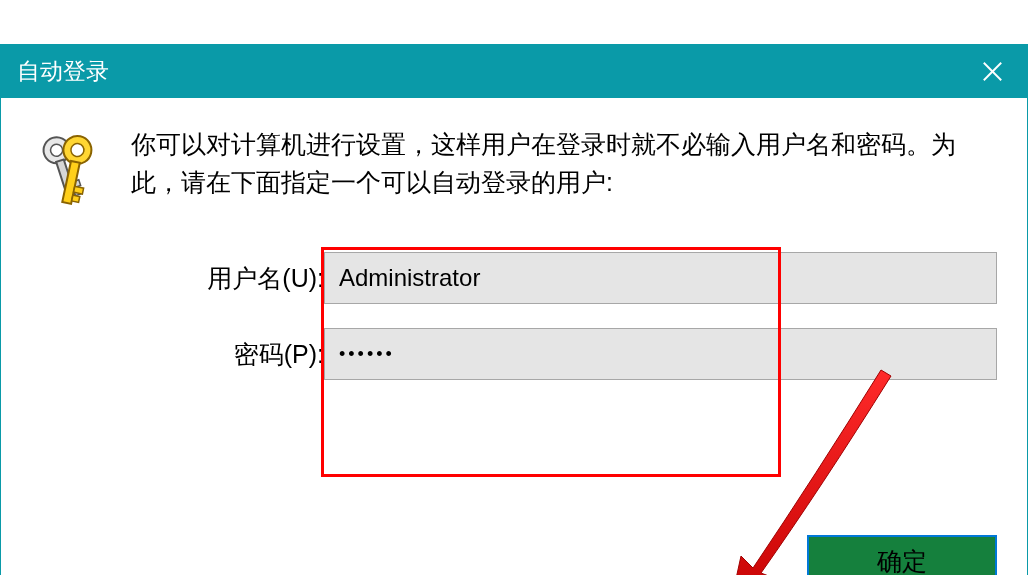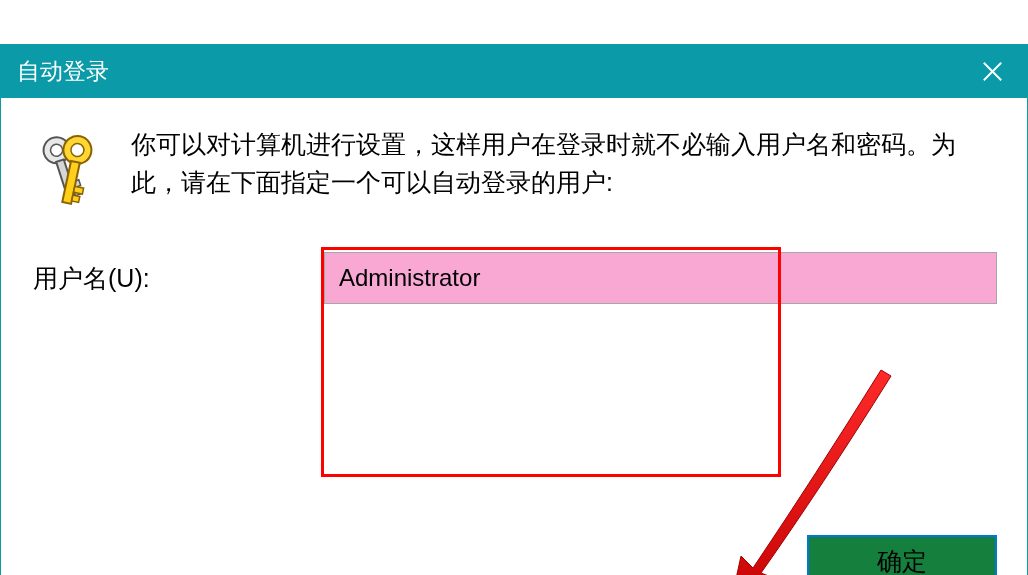--- a/index.html
+++ b/index.html
@@ -68,30 +68,31 @@
       display: flex;
       align-items: center;
       margin-bottom: 24px;
     }
     .form-row:last-of-type { margin-bottom: 0; }
     .form-label {
       width: 293px;
       font-size: 25px;
       color: #000;
       padding-left: 2px;
+      text-align: right;
     }
     .form-input {
       flex: 1;
       height: 52px;
       border: 1px solid #a7a7a7;
       font-size: 24px;
       padding: 0 14px;
       font-family: inherit;
       outline: none;
-      background: #f9a8d4;
+      background: #e5e5e5;
     }
     .focused {
       border: 1px solid #0078d7;
     }
     .highlight-box {
       position: absolute;
       left: 290px;
       top: -5px;
       width: 460px;
       height: 230px;
@@ -171,20 +172,24 @@
     </div>
 
     <div class="form">
       <div class="highlight-box"></div>
 
       <div class="form-row">
         <label class="form-label">用户名(U):</label>
         <input class="form-input" type="text" value="Administrator" style="">
       </div>
 
+      <div class="form-row">
+        <label class="form-label">密码(P):</label>
+        <input class="form-input" type="password" value="••••••" style="">
+      </div>
 
     </div>
 
     <svg class="arrow" viewBox="0 0 190 260">
       <defs>
         <linearGradient id="ga" x1="0" y1="0" x2="0" y2="1">
           <stop offset="0" stop-color="#ff2a2a"></stop>
           <stop offset="1" stop-color="#c20000"></stop>
         </linearGradient>
       </defs>

